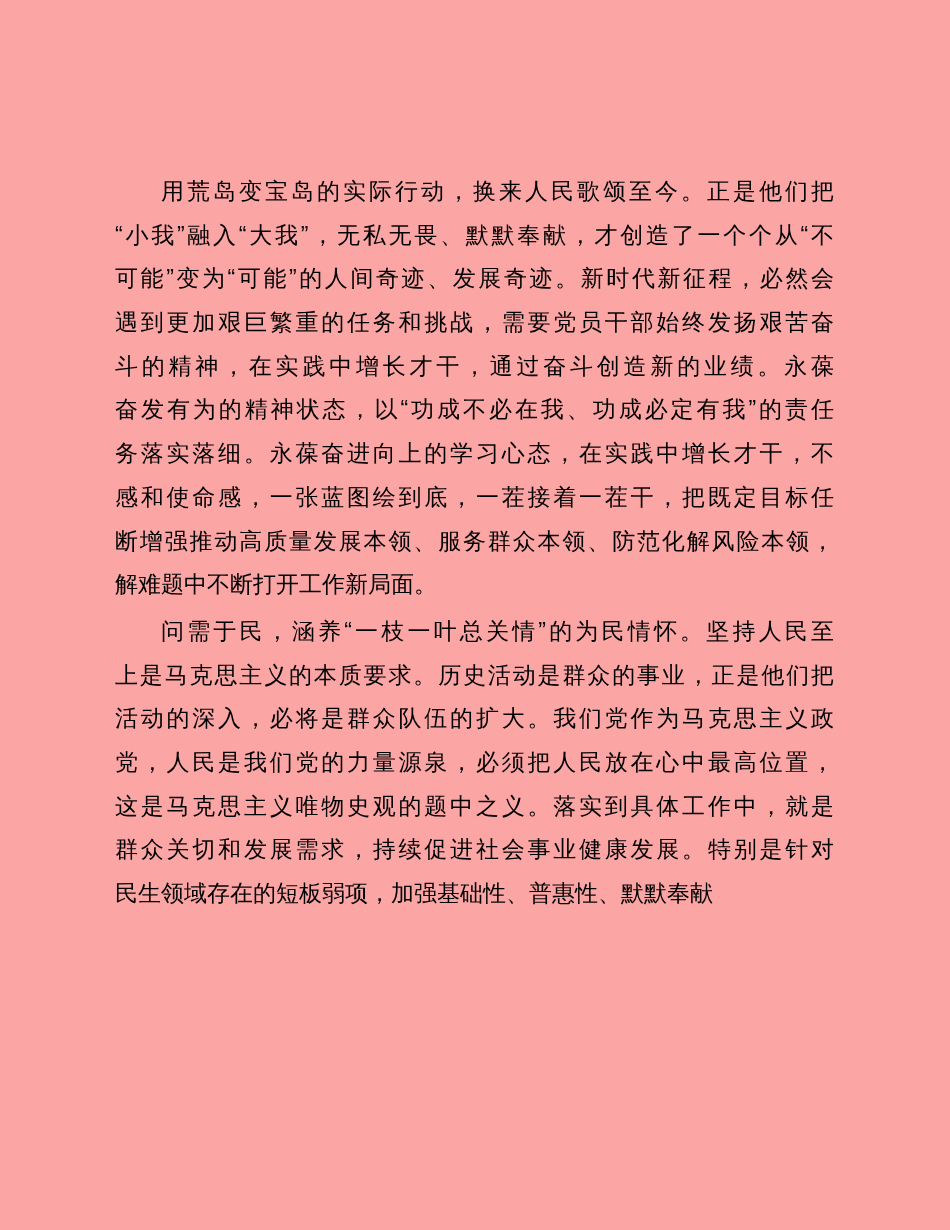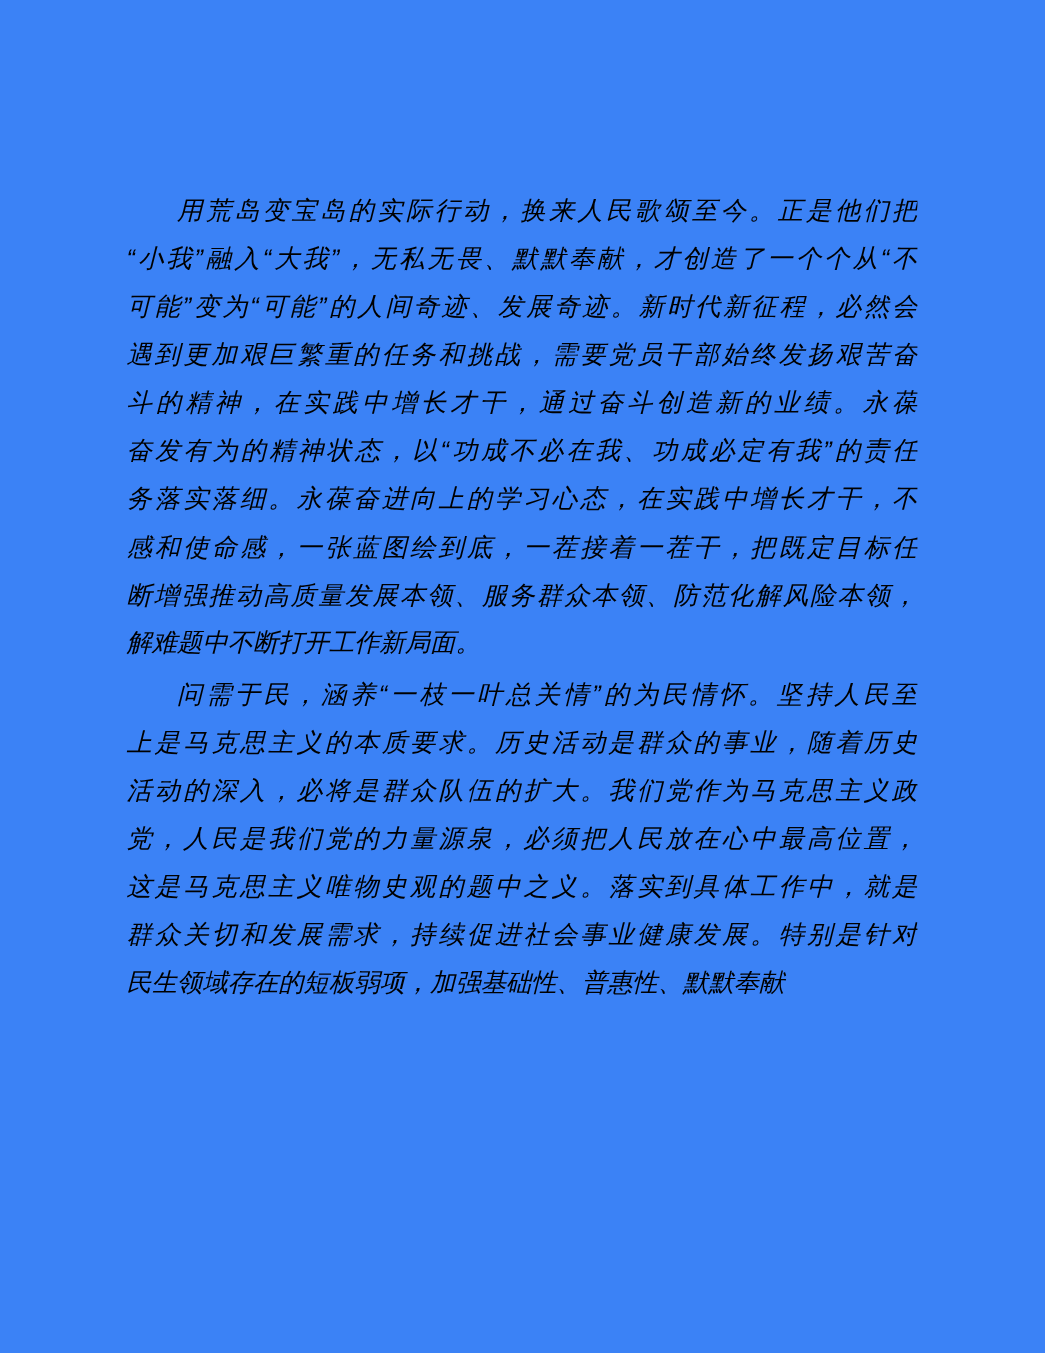--- a/index.html
+++ b/index.html
@@ -46,37 +46,37 @@
     text-indent: 2em;
   }
   .line.lastline {
     text-align: center;
     text-align-last: left;
   }
 </style>
 </head>
 <body>
 
-<div class="page" style="background: #3b82f6; color: rgb(0, 0, 0); font-style: italic;">
+<div class="page" style="background: #fca5a5; color: rgb(0, 0, 0);">
   <div class="content">
       <div class="paragraph">
         <div class="line indent">用荒岛变宝岛的实际行动，换来人民歌颂至今。正是他们把</div>
         <div class="line">“小我”融入“大我”，无私无畏、默默奉献，才创造了一个个从“不</div>
         <div class="line">可能”变为“可能”的人间奇迹、发展奇迹。新时代新征程，必然会</div>
         <div class="line">遇到更加艰巨繁重的任务和挑战，需要党员干部始终发扬艰苦奋</div>
         <div class="line">斗的精神，在实践中增长才干，通过奋斗创造新的业绩。永葆</div>
         <div class="line">奋发有为的精神状态，以“功成不必在我、功成必定有我”的责任</div>
         <div class="line">务落实落细。永葆奋进向上的学习心态，在实践中增长才干，不</div>
         <div class="line">感和使命感，一张蓝图绘到底，一茬接着一茬干，把既定目标任</div>
         <div class="line">断增强推动高质量发展本领、服务群众本领、防范化解风险本领，</div>
         <div class="line lastline">解难题中不断打开工作新局面。</div>
       </div>
       <div class="paragraph">
         <div class="line indent">问需于民，涵养“一枝一叶总关情”的为民情怀。坚持人民至</div>
-        <div class="line">上是马克思主义的本质要求。历史活动是群众的事业，随着历史</div>
+        <div class="line">上是马克思主义的本质要求。历史活动是群众的事业，正是他们把</div>
         <div class="line">活动的深入，必将是群众队伍的扩大。我们党作为马克思主义政</div>
         <div class="line">党，人民是我们党的力量源泉，必须把人民放在心中最高位置，</div>
         <div class="line">这是马克思主义唯物史观的题中之义。落实到具体工作中，就是</div>
         <div class="line">群众关切和发展需求，持续促进社会事业健康发展。特别是针对</div>
         <div class="line lastline">民生领域存在的短板弱项，加强基础性、普惠性、默默奉献</div>
       </div>
     </div>
 </div>
 
 </body></html>

